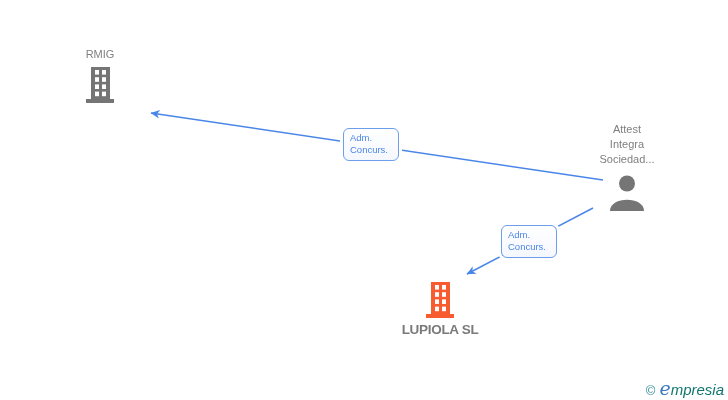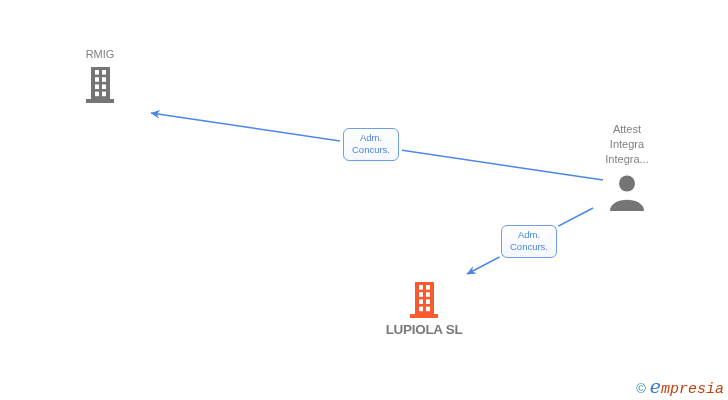--- a/index.html
+++ b/index.html
@@ -51,21 +51,20 @@
     box-sizing: border-box;
     min-width: 56px;
     padding: 3px 6px 4px 6px;
     border: 1px solid #6D9EEB;
     border-radius: 6px;
     background: linear-gradient(#ffffff, #f4f7fd);
     box-shadow: 0 0 0 3px #ffffff;
     color: #4A86E8;
     font-size: 9.5px;
     line-height: 12px;
-    text-align: center;
   }
   .logo {
     position: absolute;
     right: 4px;
     bottom: 2px;
     display: flex;
     align-items: baseline;
     cursor: pointer;
     white-space: nowrap;
   }
@@ -75,22 +74,22 @@
     margin-right: 4px;
   }
   .logo .brand-e {
     color: #3B7BC4;
     font-family: "DejaVu Serif", serif;
     font-style: italic;
     font-size: 19px;
     line-height: 18px;
   }
   .logo .brand-rest {
-    color: #c2410c;
-    font-family: Liberation Mono, monospace;
+    color: #0f766e;
+    font-family: Liberation Sans, sans-serif;
     font-style: italic;
     font-size: 15px;
   }
 </style>
 </head>
 <body>
 
 <div class="stage">
 
   <svg class="edges-layer" width="728" height="400" viewBox="0 0 728 400" xmlns="http://www.w3.org/2000/svg">
@@ -120,31 +119,31 @@
         <rect x="10" y="24.6" width="4" height="4.6" fill="#fff"></rect>
           <rect x="17" y="24.6" width="4" height="4.6" fill="#fff"></rect>
       </svg>
     </div>
   </div>
 
   <div class="node" style="left:567px; top:122px; width:120px;">
     <div class="node-text">
       <div>Attest</div>
       <div>Integra</div>
-      <div>Integra...</div>
+      <div>Sociedad...</div>
     </div>
     <div class="node-icon" style="color:#757575; margin-top:8px;">
       <svg width="38" height="36" viewBox="0 0 38 36">
         <circle cx="19" cy="8.5" r="8" fill="currentColor"></circle>
         <path d="M2,36 C2,21 36,21 36,36 Z" fill="currentColor"></path>
       </svg>
     </div>
   </div>
 
-  <div class="node" style="left:354px; top:282px; width:140px;align-items:center;">
+  <div class="node" style="left:370px; top:282px; width:140px;align-items:center;">
     <div class="node-icon node-icon-top" style="color:#F95B30; margin-top:0;">
       <svg width="30" height="36" viewBox="0 0 30 36">
         <rect x="1" y="32" width="28" height="4" fill="currentColor"></rect>
         <rect x="6" y="0" width="19" height="32" fill="currentColor"></rect>
         <rect x="10" y="3" width="4" height="4.6" fill="#fff"></rect>
           <rect x="17" y="3" width="4" height="4.6" fill="#fff"></rect>
         <rect x="10" y="10.2" width="4" height="4.6" fill="#fff"></rect>
           <rect x="17" y="10.2" width="4" height="4.6" fill="#fff"></rect>
         <rect x="10" y="17.4" width="4" height="4.6" fill="#fff"></rect>
           <rect x="17" y="17.4" width="4" height="4.6" fill="#fff"></rect>

